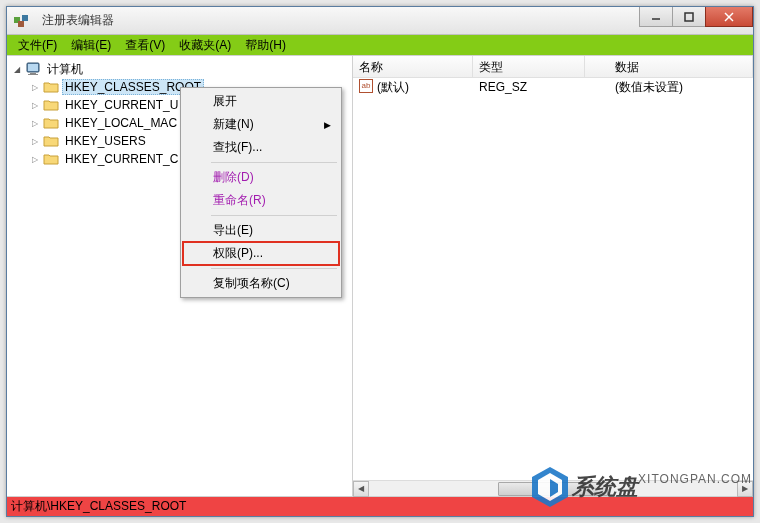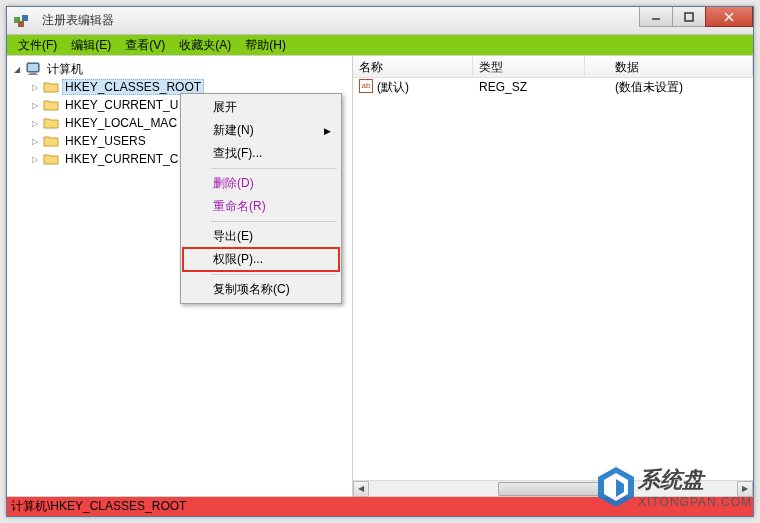--- a/index.html
+++ b/index.html
@@ -38,30 +38,30 @@
 .list-row { display: flex; height: 18px; align-items: center; }
 .list-row .cell { padding: 1px 6px; display: flex; align-items: flex-start; }
 .list-row .val-icon { width: 14px; height: 14px; margin-right: 4px; border: 1px solid #b05030; display: flex; align-items: center; justify-content: center; font-size: 8px; color: #b05030; background: #fff; }
 .scrollbar-h { position: absolute; bottom: 0; left: 0; right: 0; height: 16px; background: #f0f0f0; border-top: 1px solid #dcdcdc; display: flex; align-items: center; }
 .scrollbar-h .sb-btn { width: 16px; height: 16px; background: linear-gradient(to bottom,#f4f4f4,#dcdcdc); border: 1px solid #b8b8b8; display: flex; align-items: center; justify-content: center; font-size: 8px; color: #555; }
 .scrollbar-h .sb-track { flex: 1; height: 16px; position: relative; }
 .scrollbar-h .sb-thumb { position: absolute; left: 35%; width: 30%; height: 14px; top: 1px; background: linear-gradient(to bottom,#eaeaea,#cfcfcf); border: 1px solid #a8a8a8; border-radius: 1px; }
 
 .statusbar { height: 20px; background: #ef4444; border-top: 1px solid #d0d0d0; display: flex; align-items: center; padding-left: 4px; }
 
-.context-menu { position: absolute; left: 180px; top: 93px; width: 162px; background: #f0f0f0; border: 1px solid #a0a0a0; box-shadow: 2px 2px 4px rgba(0,0,0,0.3); padding: 2px; }
+.context-menu { position: absolute; left: 180px; top: 87px; width: 162px; background: #f0f0f0; border: 1px solid #a0a0a0; box-shadow: 2px 2px 4px rgba(0,0,0,0.3); padding: 2px; }
 .context-menu .cm-item { height: 23px; display: flex; align-items: center; padding-left: 30px; position: relative; }
 .context-menu .cm-item.disabled { color: #a21caf; }
 .context-menu .cm-item .arrow { position: absolute; right: 8px; font-size: 9px; }
 .context-menu .cm-sep { height: 1px; background: #d0d0d0; margin: 3px 2px 3px 28px; }
 .context-menu .cm-item.highlighted { outline: 2px solid #e03020; outline-offset: -1px; }
 
 .watermark { position: absolute; right: 8px; bottom: 14px; display: flex; align-items: center; opacity: 0.9; }
 .watermark .wm-icon { width: 44px; height: 44px; }
-.watermark .wm-text { display: flex; flex-direction: column; }
+.watermark .wm-text { display: flex; flex-direction: row; }
 .watermark .wm-text .cn { font-size: 22px; font-weight: bold; font-style: italic; color: #333; }
 .watermark .wm-text .en { font-size: 12px; letter-spacing: 1px; color: #555; }
 
 .col-name { width: 120px; }
 .col-type { width: 112px; }
 .col-data { flex: 1; margin-left: 24px; }
 </style>
 </head>
 <body>
 

